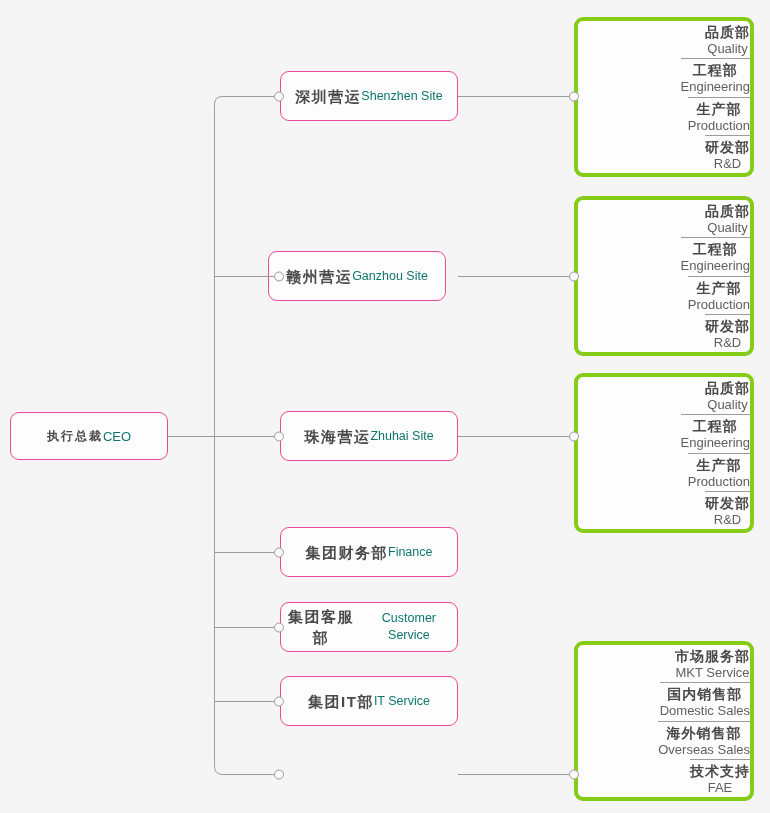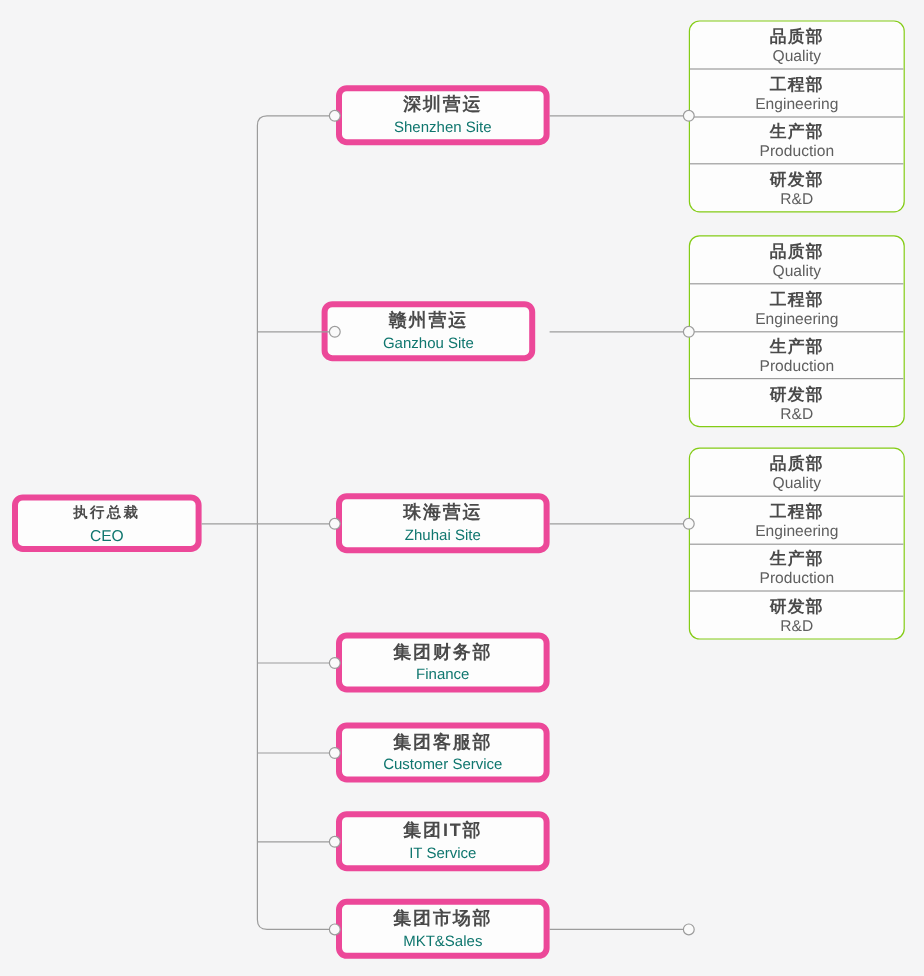--- a/index.html
+++ b/index.html
@@ -14,24 +14,24 @@
   }
   svg.connectors {
     position: absolute;
     left: 0; top: 0;
     width: 770px; height: 813px;
     pointer-events: none;
   }
   .node {
     position: absolute;
     background: #fdfdfd;
-    border: 5px solid #ec4899;
+    border: 1px solid #ec4899;
     border-radius: 9px;
     display: flex;
-    flex-direction: column;
+    flex-direction: row;
     justify-content: center;
     align-items: center;
     text-align: center;
     cursor: default;
   }
   .node .t {
     font-size: 15px;
     font-weight: bold;
     color: #4a4a4a;
     letter-spacing: 1.5px;
@@ -40,25 +40,26 @@
   .node .s {
     font-size: 12.5px;
     color: #0f766e;
     line-height: 17px;
   }
   .node.root .t { font-size: 12px; letter-spacing: 2px; }
   .node.root .s { font-size: 13px; }
   .group {
     position: absolute;
     background: #fdfdfd;
-    border: 1px solid #84cc16;
+    border: 4px solid #84cc16;
     border-radius: 9px;
     display: flex;
     flex-direction: column;
     overflow: hidden;
+    align-items: flex-end;
   }
   .cell {
     flex: 1 1 0;
     display: flex;
     flex-direction: column;
     justify-content: center;
     align-items: center;
     text-align: center;
     border-top: 1px solid #9c9c9c;
   }
@@ -103,24 +104,20 @@
     <div class="s">Finance</div>
   </div>
   <div class="node" style="left:280px; top:602px; width:178px; height:50px;">
     <div class="t">集团客服部</div>
     <div class="s">Customer Service</div>
   </div>
   <div class="node" style="left:280px; top:676px; width:178px; height:50px;">
     <div class="t">集团IT部</div>
     <div class="s">IT Service</div>
   </div>
-  <div class="node" style="left:280px; top:749px; width:178px; height:50px;">
-    <div class="t">集团市场部</div>
-    <div class="s">MKT&amp;Sales</div>
-  </div>
 
   <div class="group" style="left:574px; top:17px; width:180px; height:160px;">
     <div class="cell">
       <div class="t">品质部</div>
       <div class="s">Quality</div>
     </div>
     <div class="cell">
       <div class="t">工程部</div>
       <div class="s">Engineering</div>
     </div>
@@ -165,20 +162,38 @@
     <div class="cell">
       <div class="t">生产部</div>
       <div class="s">Production</div>
     </div>
     <div class="cell">
       <div class="t">研发部</div>
       <div class="s">R&amp;D</div>
     </div>
   </div>
 
+  <div class="group" style="left:574px; top:641px; width:180px; height:160px;">
+    <div class="cell">
+      <div class="t">市场服务部</div>
+      <div class="s">MKT Service</div>
+    </div>
+    <div class="cell">
+      <div class="t">国内销售部</div>
+      <div class="s">Domestic Sales</div>
+    </div>
+    <div class="cell">
+      <div class="t">海外销售部</div>
+      <div class="s">Overseas Sales</div>
+    </div>
+    <div class="cell">
+      <div class="t">技术支持</div>
+      <div class="s">FAE</div>
+    </div>
+  </div>
 
   <svg class="connectors" viewBox="0 0 770 813" xmlns="http://www.w3.org/2000/svg">
     <g stroke="#9c9c9c" stroke-width="1" fill="none">
 
       <path d="M 168 436.5 H 274.5"></path>
 
       <path d="M 274.5 96.5 H 222.5 Q 214.5 96.5 214.5 104.5 V 766.5 Q 214.5 774.5 222.5 774.5 H 274.5"></path>
 
       <path d="M 214.5 276.5 H 274.5"></path>
       <path d="M 214.5 552.5 H 274.5"></path>

